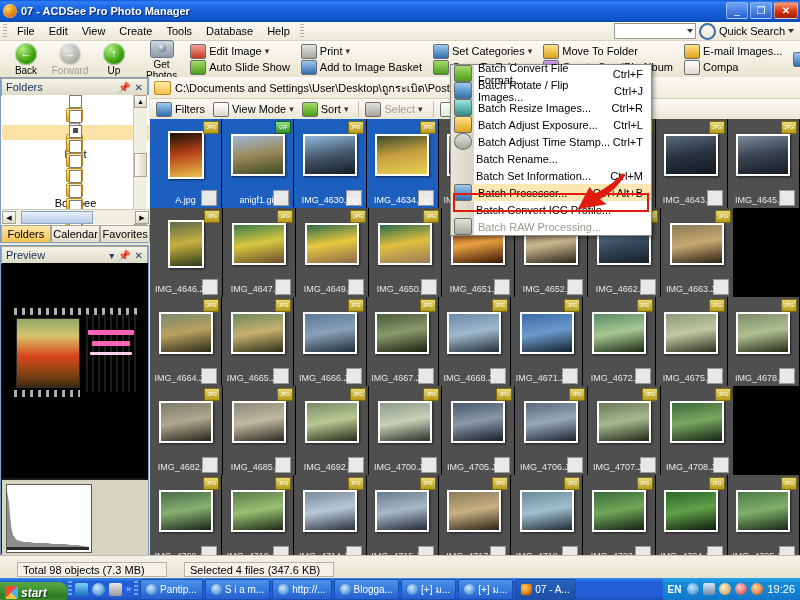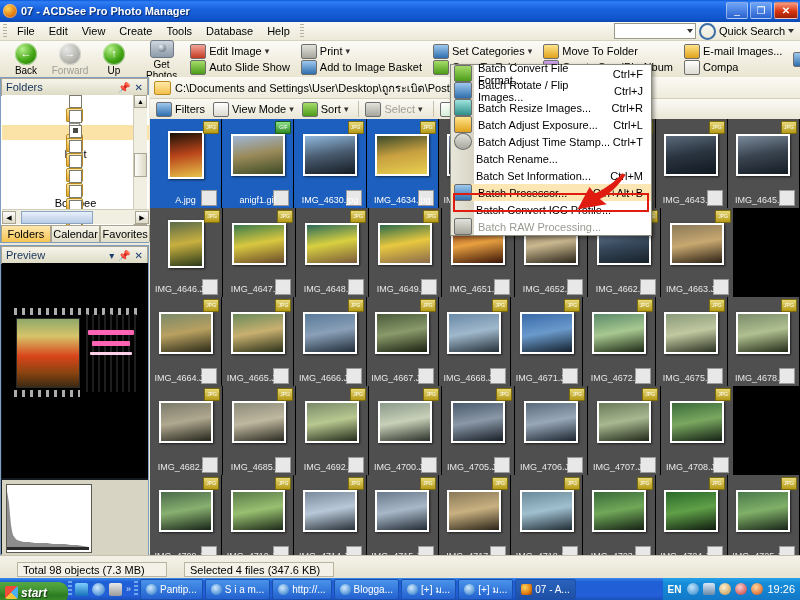--- a/index.html
+++ b/index.html
@@ -581,33 +581,33 @@
             <div class="cell">
               <div class="thumb-wrap">
                 <div class="thumb" style="background: linear-gradient(170deg, rgb(58, 122, 74) 0%, rgb(216, 200, 64) 48%, rgb(106, 74, 42) 100%);"></div>
               </div>
               <div class="badge">JPG</div>
               <div class="page"></div>
               <div class="fname">IMG_4647.jpg</div>
             </div>
             <div class="cell">
               <div class="thumb-wrap">
-                <div class="thumb" style="background: linear-gradient(170deg, rgb(42, 106, 90) 0%, rgb(216, 208, 64) 48%, rgb(122, 90, 58) 100%);"></div>
-              </div>
-              <div class="badge">JPG</div>
-              <div class="page"></div>
-              <div class="fname">IMG_4648.jpg</div>
-            </div>
-            <div class="cell">
-              <div class="thumb-wrap">
                 <div class="thumb" style="background: linear-gradient(170deg, rgb(42, 106, 74) 0%, rgb(232, 200, 64) 48%, rgb(138, 106, 74) 100%);"></div>
               </div>
               <div class="badge">JPG</div>
               <div class="page"></div>
               <div class="fname">IMG_4649.jpg</div>
+            </div>
+            <div class="cell">
+              <div class="thumb-wrap">
+                <div class="thumb" style="background: linear-gradient(170deg, rgb(42, 106, 74) 0%, rgb(224, 192, 64) 48%, rgb(154, 122, 90) 100%);"></div>
+              </div>
+              <div class="badge">JPG</div>
+              <div class="page"></div>
+              <div class="fname">IMG_4650.jpg</div>
             </div>
             <div class="cell">
               <div class="thumb-wrap">
                 <div class="thumb" style="background: linear-gradient(170deg, rgb(122, 42, 24) 0%, rgb(232, 160, 64) 48%, rgb(58, 20, 8) 100%);"></div>
               </div>
               <div class="badge">JPG</div>
               <div class="page"></div>
               <div class="fname">IMG_4651.jpg</div>
             </div>
             <div class="cell">

